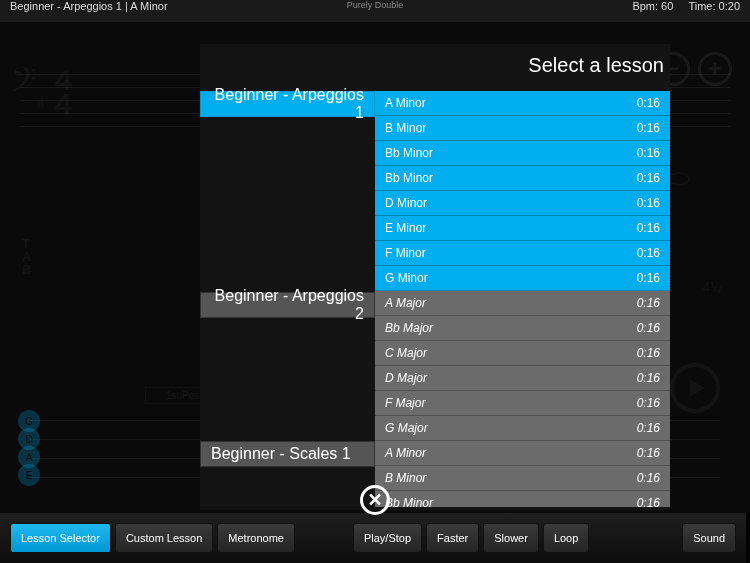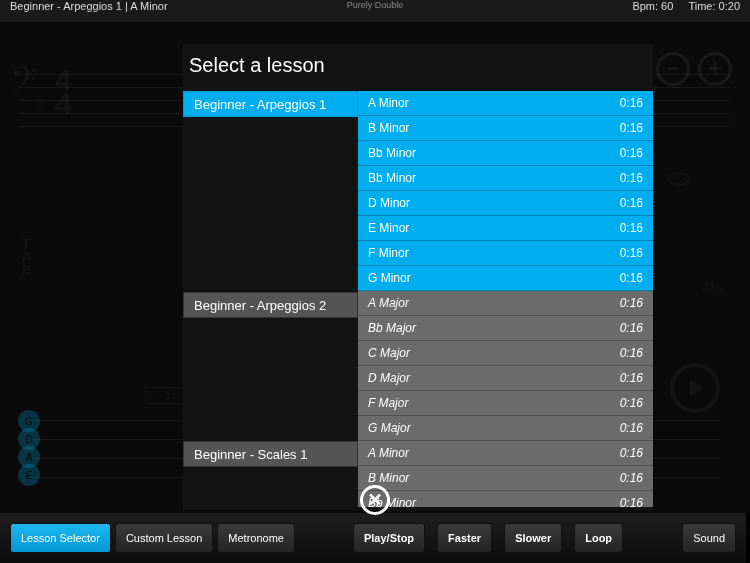--- a/index.html
+++ b/index.html
@@ -63,46 +63,47 @@
   .note-dot {
     position:absolute; width:22px;height:22px;border-radius:50%;background:#00aeef;
     display:flex;align-items:center;justify-content:center;font-size:10px;color:#000;opacity:0.25;
   }
   .pos-lbl{position:absolute;top:365px;left:145px;font-size:10px;color:#555;opacity:0.15;border:1px solid #333;padding:2px 20px;}
 
   
   .modal {
     position: absolute;
     top: 44px;
-    left: 183px;
+    left: 200px;
     width: 470px;
     height: 466px;
     background: rgba(20,20,20,0.95);
     z-index: 10;
+    text-align: right;
   }
   .modal-title {
     font-size: 20px;
     font-weight: 300;
     color: #fff;
     padding: 10px 6px 14px 6px;
   }
   .modal-body {
     display: flex;
     height: 416px;
   }
   .cat-col {
     width: 175px;
     display: flex;
     flex-direction: column;
     gap: 0;
   }
   .cat-item {
     background: #555;
     color: #fff;
-    font-size: 13px;
+    font-size: 16px;
     padding: 6px 10px;
     border: 1px solid #333;
     cursor: pointer;
     display:flex;align-items:center;
     height: 26px;
   }
   .cat-spacer { flex: 0 0 auto; }
   .cat-item.selected { background: #00aeef; border-color:#0098d0; }
   .lesson-col {
     flex: 1;
@@ -158,21 +159,21 @@
     color: #fff;
     font-size: 11px;
     height: 30px;
     padding: 0 10px;
     border-radius: 3px;
     cursor: pointer;
     display:flex;align-items:center;justify-content:center;
   }
   .tbtn.selected { background: linear-gradient(#1fb8ee,#0097d5); }
   .tgroup-l { display:flex; gap:4px; }
-  .tgroup-c { display:flex; gap:12px; margin-left:58px;font-weight:bold;}
+  .tgroup-c { display:flex; gap:4px; margin-left:58px;}
   .tgroup-r { display:flex; gap:12px; margin-left:auto;}
   .note-half{position:absolute;right:60px;top:150px;width:22px;height:14px;border:2px solid #555;border-radius:50%;opacity:0.1;}
   .four-half{position:absolute;right:28px;top:257px;font-size:14px;color:#555;opacity:0.1;}
 </style>
 </head>
 <body>
 
 <div class="topbar">
   <span>Beginner - Arpeggios 1  |  A Minor</span>
   <span class="brand">Purely Double</span>

